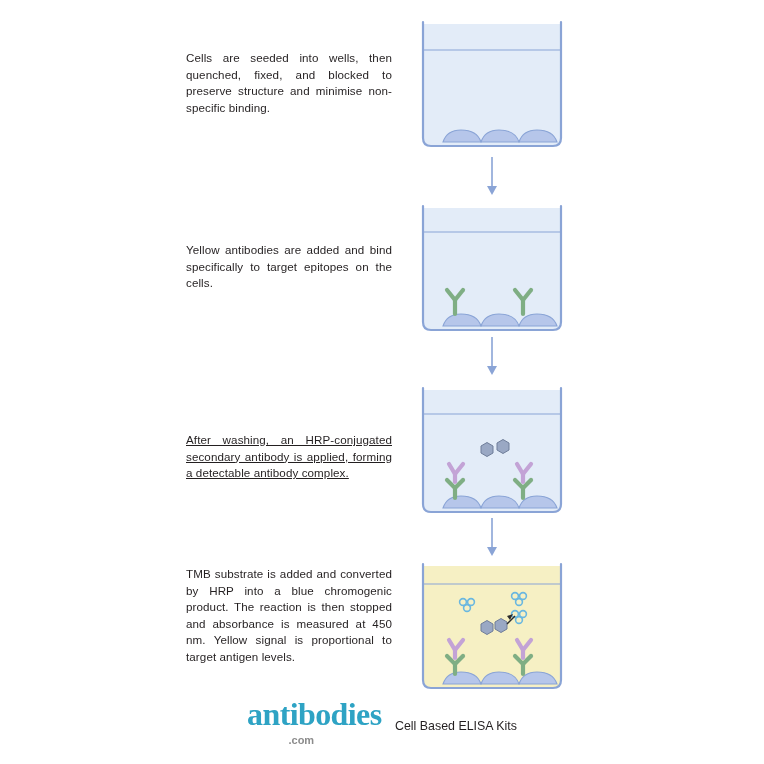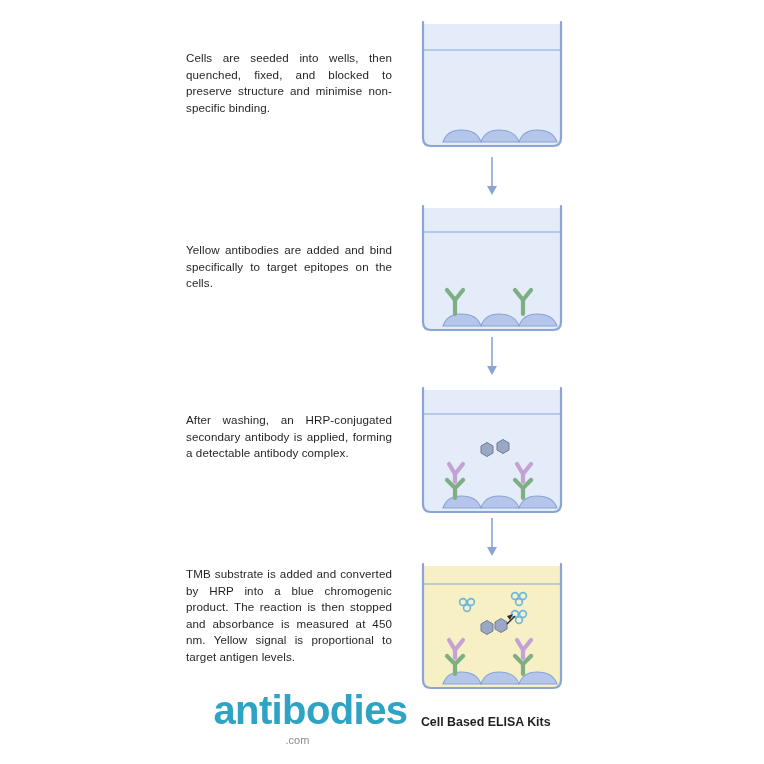--- a/index.html
+++ b/index.html
@@ -50,37 +50,38 @@
     bottom: 18px;
     width: 764px;
     text-align: center;
   }
   .brand {
     display: inline-block;
     vertical-align: middle;
     line-height: 1;
   }
   .brand-main {
-    font-size: 40px;
+    font-size: 32px;
     font-weight: 700;
     color: #2ea3c4;
     letter-spacing: -0.6px;
+    font-family: Liberation Serif, serif;
   }
   .brand-sub {
     font-size: 11px;
-    font-weight: 400;
+    font-weight: 700;
     color: #8c8c8c;
     margin-left: -26px;
     vertical-align: bottom;
   }
   .footer-label {
     display: inline-block;
     vertical-align: middle;
     font-size: 12.4px;
-    font-weight: 700;
+    font-weight: 400;
     color: #231f20;
     margin-left: 9px;
     position: relative;
     top: 4px;
   }
 </style>
 </head>
 <body>
 
 <div id="diagram">
@@ -136,21 +137,21 @@
   </div>
 
   <div class="arrow" style="top:337px;">
     <svg width="14" height="40" viewBox="0 0 14 40">
       <line x1="7" y1="0" x2="7" y2="31" stroke="#8aa4d6" stroke-width="1.6"></line>
       <path d="M2 29 L7 38 L12 29 Z" fill="#8aa4d6"></path>
     </svg>
   </div>
 
   <div class="step" style="top:366px;">
-    <div class="step-text" style="top:46px;">After washing, an HRP-conjugated secondary antibody is applied, forming a detectable antibody complex.</div>
+    <div class="step-text" style="top:66px;text-decoration:underline;">After washing, an HRP-conjugated secondary antibody is applied, forming a detectable antibody complex.</div>
     <div class="well-wrap" style="top:20px;">
       <svg width="146" height="128" viewBox="0 0 146 128">
         <path d="M4 4 L4 120 Q4 126 10 126 L136 126 Q142 126 142 120 L142 4 Z" fill="#e3ecf8"></path>
         <line x1="5" y1="28" x2="141" y2="28" stroke="#8aa4d6" stroke-width="1.2"></line>
         <g fill="#b6c6ea" stroke="#8aa4d6" stroke-width="1.1">
           <path d="M24 122 q4 -12 18 -12 q16 0 20 12 z"></path>
           <path d="M62 122 q4 -12 18 -12 q16 0 20 12 z"></path>
           <path d="M100 122 q4 -12 18 -12 q16 0 20 12 z"></path>
         </g>
 

